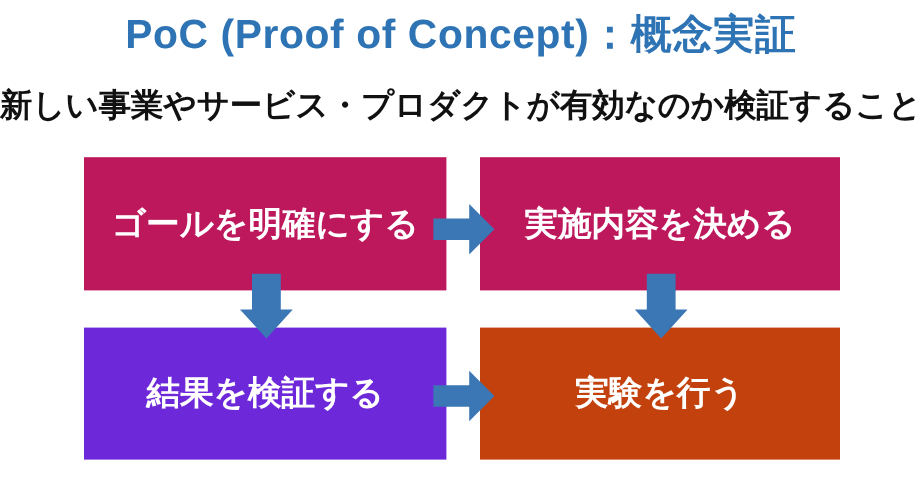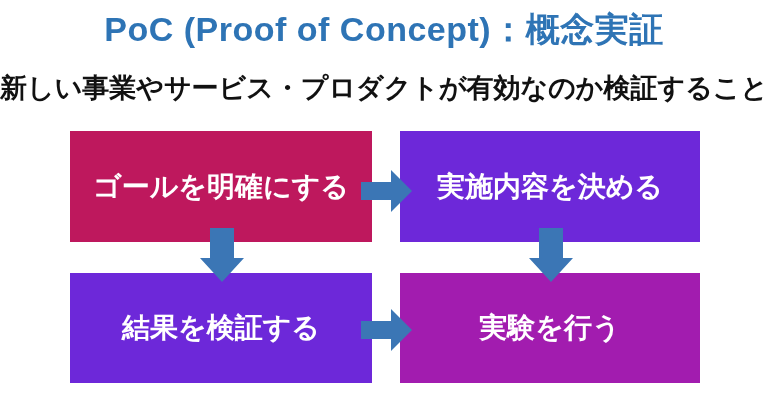--- a/index.html
+++ b/index.html
@@ -67,29 +67,29 @@
 <div class="canvas">
 
   <div class="title" style="color: rgb(46, 116, 181);">PoC (Proof of Concept)：概念実証</div>
 
   <div class="subtitle" style="color: rgb(17, 17, 17);">新しい事業やサービス・プロダクトが有効なのか検証すること</div>
 
   <div class="flow-box" id="box-goal" style="background-color: #be185d;">
     <span class="label">ゴールを明確にする</span>
   </div>
 
-  <div class="flow-box" id="box-plan" style="background-color: #6d28d9;">
+  <div class="flow-box" id="box-plan" style="background-color: #be185d;">
     <span class="label">実施内容を決める</span>
   </div>
 
   <div class="flow-box" id="box-verify" style="background-color: #6d28d9;">
     <span class="label">結果を検証する</span>
   </div>
 
-  <div class="flow-box" id="box-experiment" style="background-color: #a21caf;">
+  <div class="flow-box" id="box-experiment" style="background-color: #c2410c;">
     <span class="label">実験を行う</span>
   </div>
 
   <svg class="arrow" id="arrow-right-top" width="51" height="42" viewBox="0 0 51 42">
     <polygon points="0,12 30,12 30,0 51,21 30,42 30,30 0,30" fill="#3B76B5"></polygon>
   </svg>
 
   <svg class="arrow" id="arrow-down-left" width="44" height="54" viewBox="0 0 44 54">
     <polygon points="10,0 34,0 34,30 44,30 22,54 0,30 10,30" fill="#3B76B5"></polygon>
   </svg>

